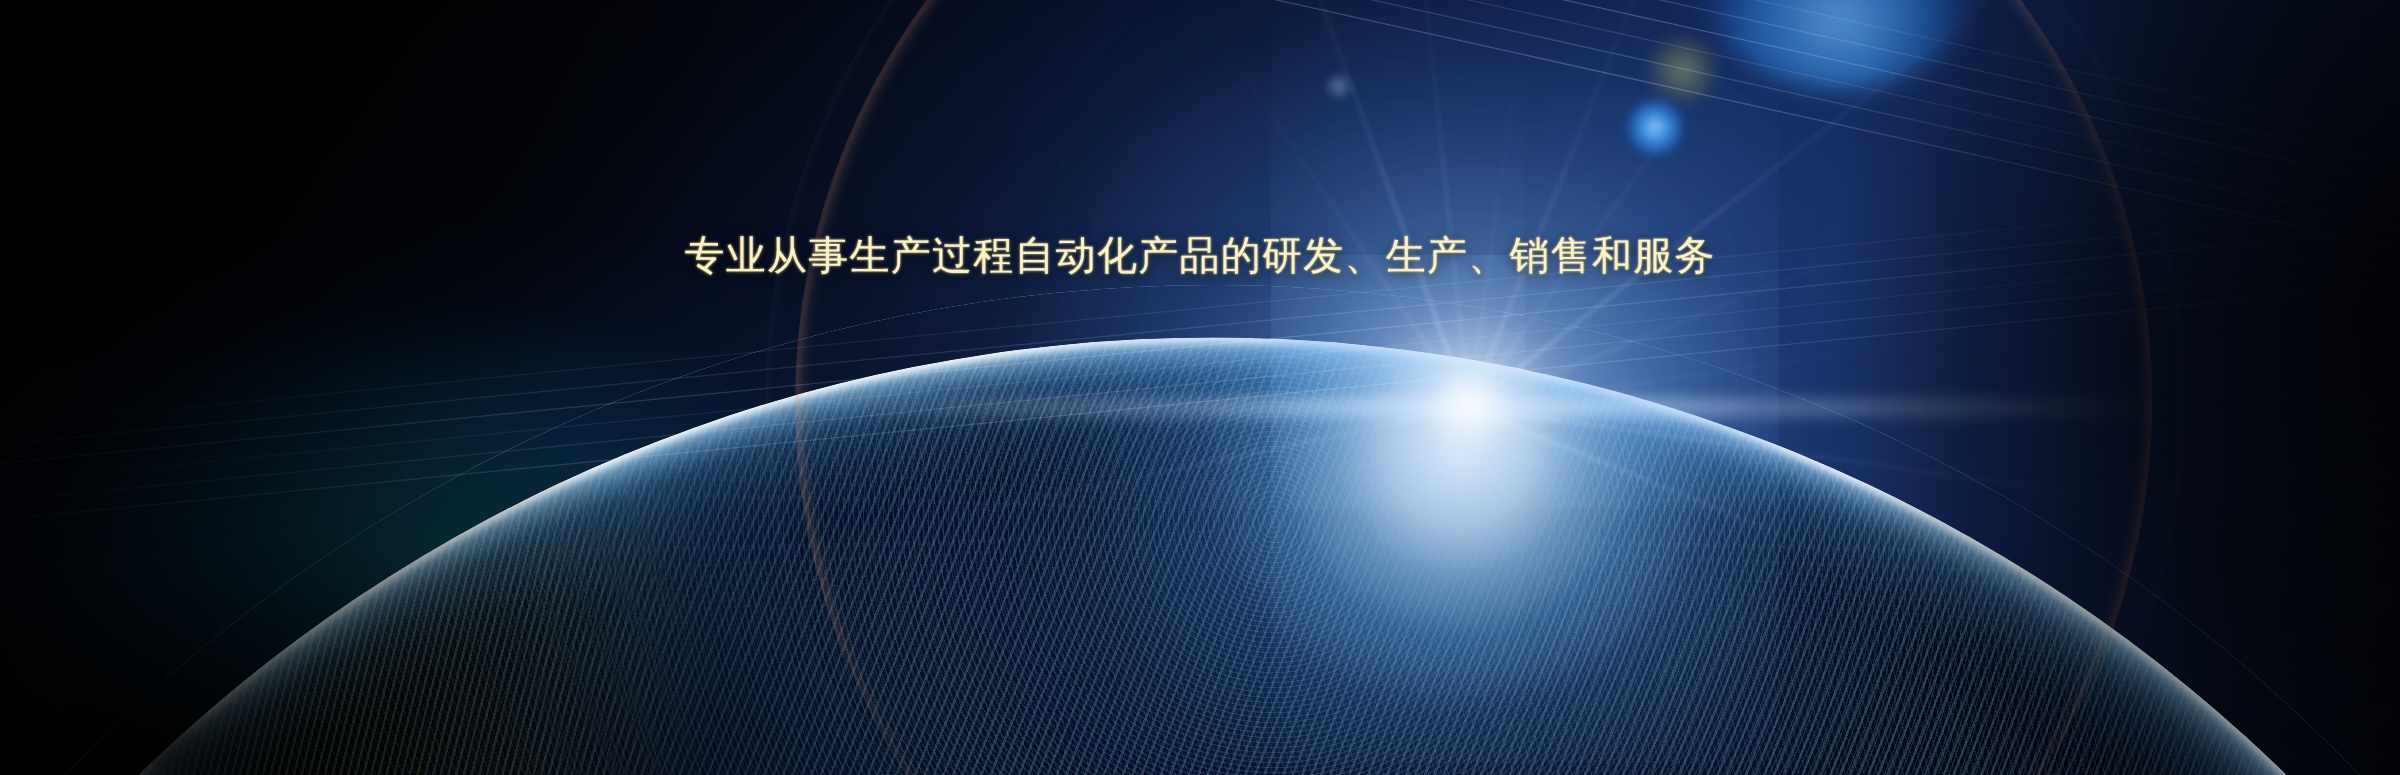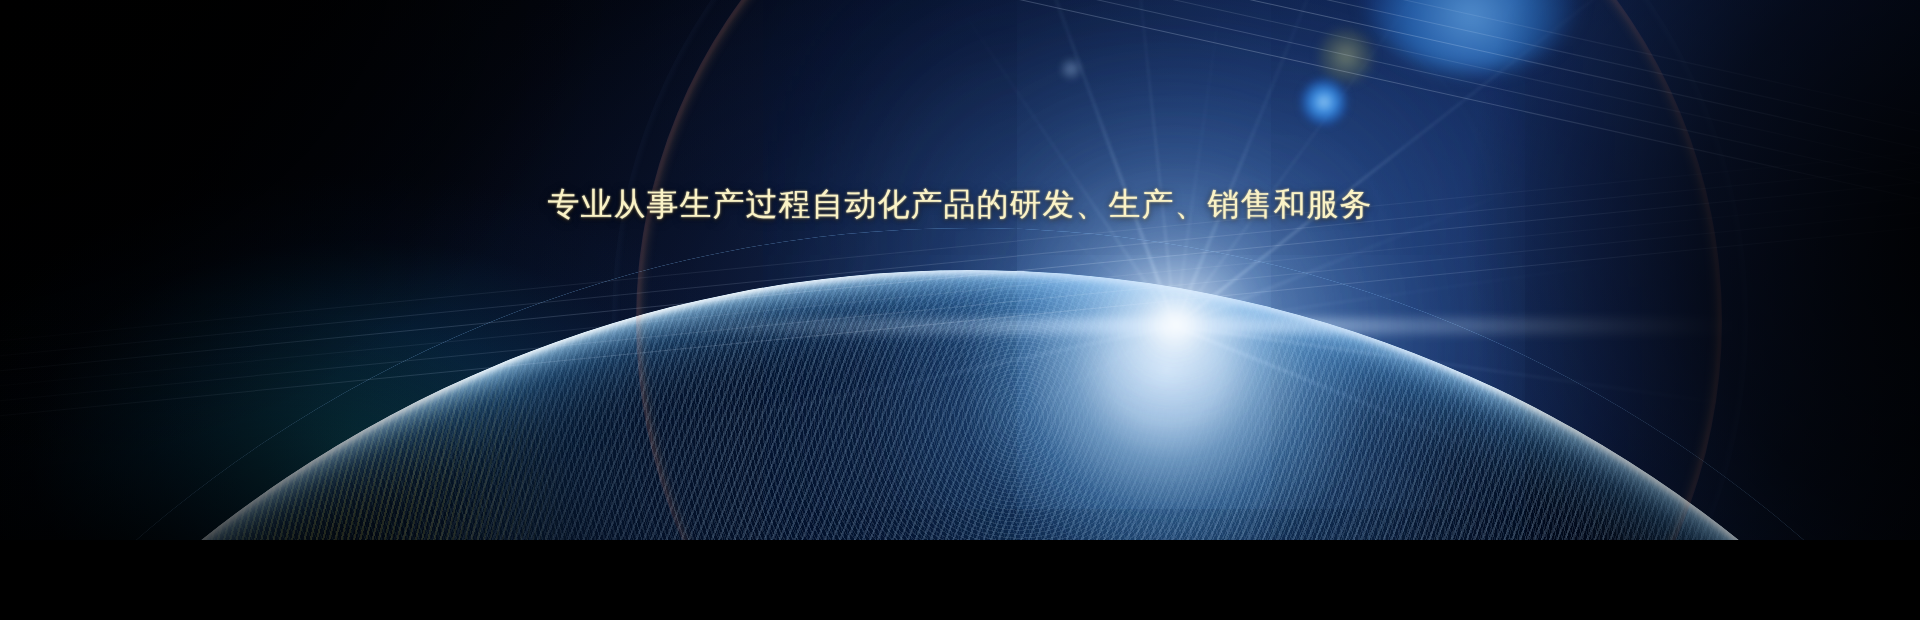--- a/index.html
+++ b/index.html
@@ -8,21 +8,21 @@
     background: #000;
   }
   body {
     font-family: "Liberation Sans", sans-serif;
   }
 
   
   #banner {
     position: relative;
     width: 1920px;
-    height: 540px;
+    height: 620px;
     overflow: hidden;
     background: #15803d;
     user-select: none;
   }
 
   .layer {
     position: absolute;
     inset: 0;
     pointer-events: none;
   }

